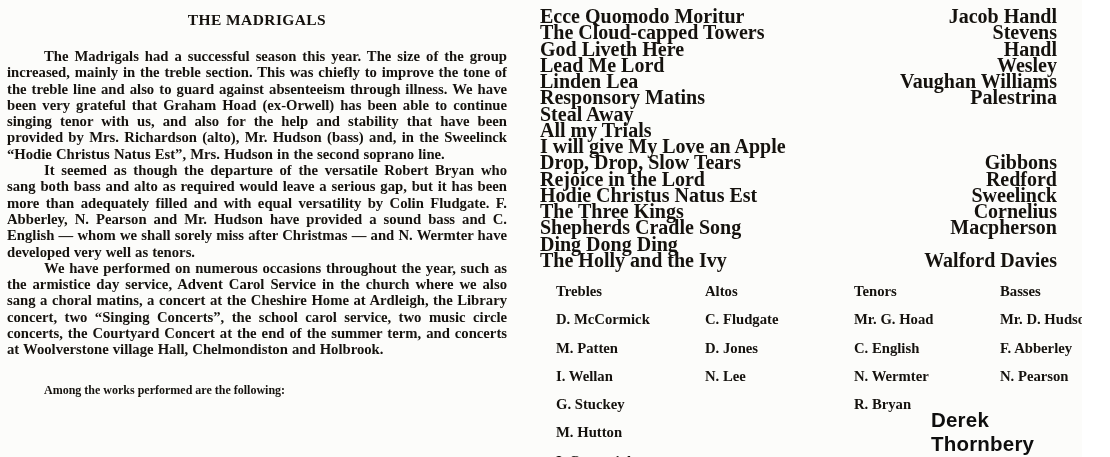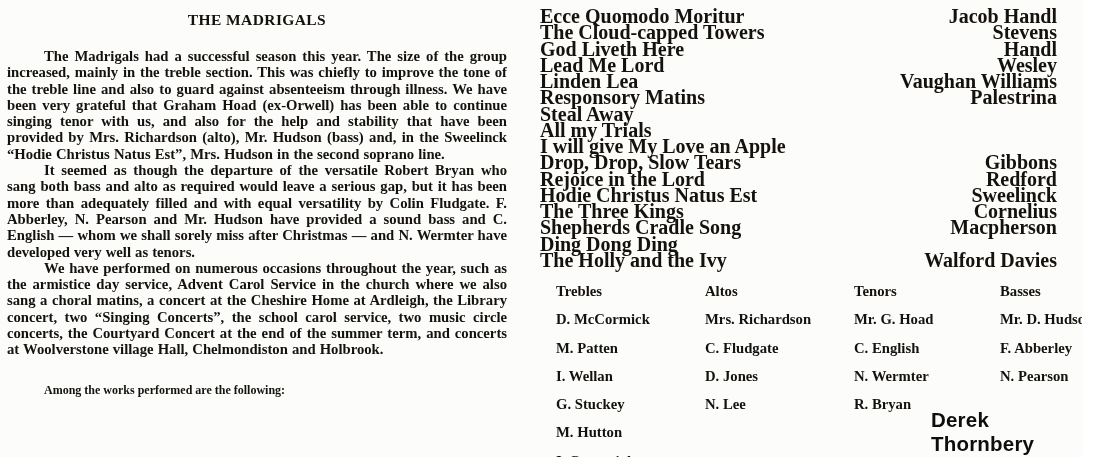--- a/index.html
+++ b/index.html
@@ -170,21 +170,20 @@
       <span class="member">M. Patten</span>
       <span class="member">I. Wellan</span>
       <span class="member">G. Stuckey</span>
       <span class="member">M. Hutton</span>
       <span class="member">I. Cartwright</span>
       <span class="member">S. Danischewsky</span>
       <span class="member">D. Clark</span>
     </div>
     <div class="choir-col c2">
       <span class="choir-header">Altos</span>
-      <span class="member">Mrs. Richardson</span>
       <span class="member">C. Fludgate</span>
       <span class="member">D. Jones</span>
       <span class="member">N. Lee</span>
     </div>
     <div class="choir-col c3">
       <span class="choir-header">Tenors</span>
       <span class="member">Mr. G. Hoad</span>
       <span class="member">C. English</span>
       <span class="member">N. Wermter</span>
       <span class="member">R. Bryan</span>

